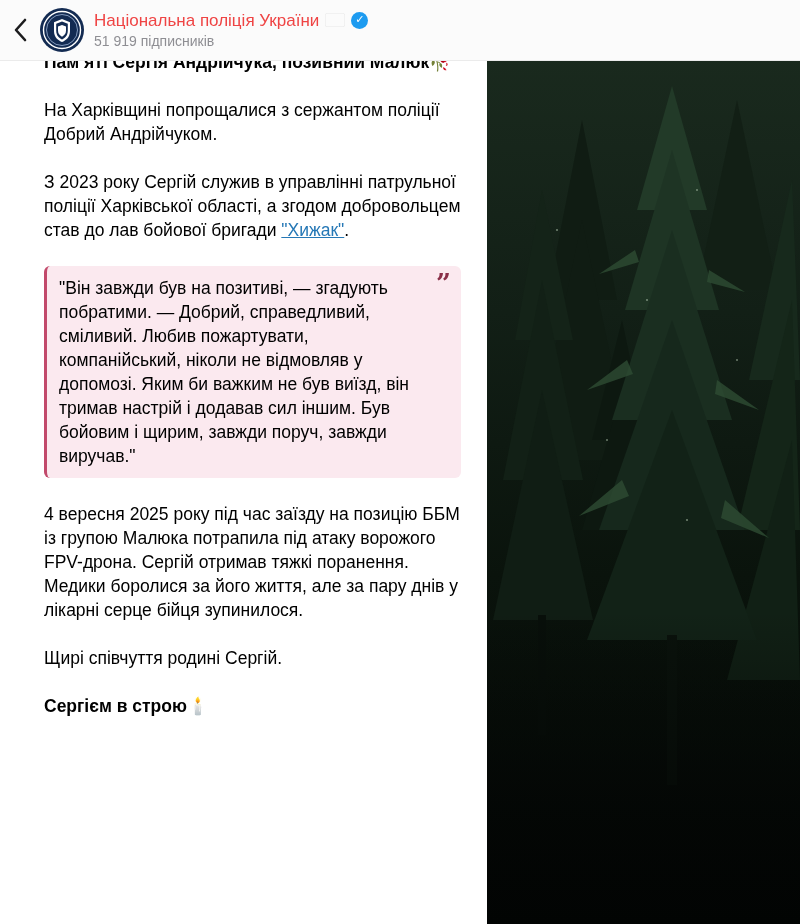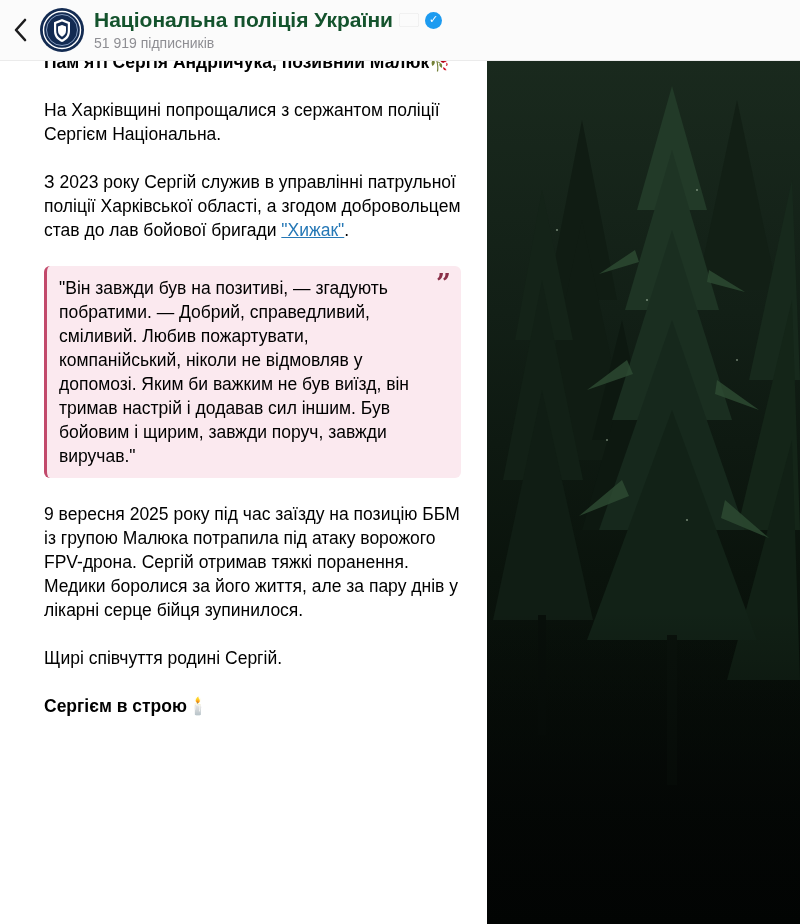--- a/index.html
+++ b/index.html
@@ -14,21 +14,21 @@
     background:#fbfbfb; border-bottom:1px solid #ebebeb;
     display:flex; align-items:center; z-index:10;
   }
   .back-btn {
     width:40px; height:60px; display:flex; align-items:center; justify-content:center;
     cursor:pointer; flex:0 0 auto;
   }
   .avatar { width:44px; height:44px; flex:0 0 auto; margin-right:10px; cursor:pointer; }
   .header-info { display:flex; flex-direction:column; justify-content:center; line-height:1.25; cursor:pointer; }
   .name-row { display:flex; align-items:center; gap:6px; }
-  .channel-name { font-size:21px; font-weight:700; color:#14532d; }
+  .channel-name { font-size:17px; font-weight:400; color:#ef4444; }
   .ua-flag {
     width:20px; height:14px; border-radius:2.5px; overflow:hidden; display:inline-block;
     box-shadow:0 0 0 0.5px rgba(0,0,0,.08) inset;
   }
   .ua-flag .top { height:50%; background:#4166cf; }
   .ua-flag .bot { height:50%; background:#ffd500; }
   .verified {
     width:17px; height:17px; border-radius:50%; background:#1d9bf0;
     color:#fff; font-size:11px; font-weight:700;
     display:flex; align-items:center; justify-content:center;
@@ -89,31 +89,31 @@
       </div>
       <div class="subscribers">51 919 підписників</div>
     </div>
   </header>
 
   <main class="post">
 
     <div class="text-col">
       <p class="post-title">Пам’яті Сергія Андрійчука, позивний Малюк🥀</p>
 
-      <p>На Харківщині попрощалися з сержантом поліції Сергієм Національна.</p>
+      <p>На Харківщині попрощалися з сержантом поліції Добрий Андрійчуком.</p>
 
       <p><span>З 2023 року Сергій служив в управлінні патрульної поліції Харківської області, а згодом добровольцем став до лав бойової бригади </span><a class="khyzhak-link">"Хижак"</a><span>.</span></p>
 
 
       <div class="quote-block">
         <span>"Він завжди був на позитиві, — згадують побратими. — Добрий, справедливий, сміливий. Любив пожартувати, компанійський, ніколи не відмовляв у допомозі. Яким би важким не був виїзд, він тримав настрій і додавав сил іншим. Був бойовим і щирим, завжди поруч, завжди виручав."</span>
         <span class="quote-mark">”</span>
       </div>
 
-      <p>9 вересня 2025 року під час заїзду на позицію ББМ із групою Малюка потрапила під атаку ворожого FPV-дрона. Сергій отримав тяжкі поранення. Медики боролися за його життя, але за пару днів у лікарні серце бійця зупинилося.</p>
+      <p>4 вересня 2025 року під час заїзду на позицію ББМ із групою Малюка потрапила під атаку ворожого FPV-дрона. Сергій отримав тяжкі поранення. Медики боролися за його життя, але за пару днів у лікарні серце бійця зупинилося.</p>
 
       <p>Щирі співчуття родині Сергій.</p>
 
       <p class="final-line">Сергієм в строю🕯️</p>
     </div>
 
     <div class="photo-col">
       <svg viewBox="0 0 313 874" preserveAspectRatio="none">
         <defs>
           <linearGradient id="bgG" x1="0" y1="0" x2="0" y2="1">

